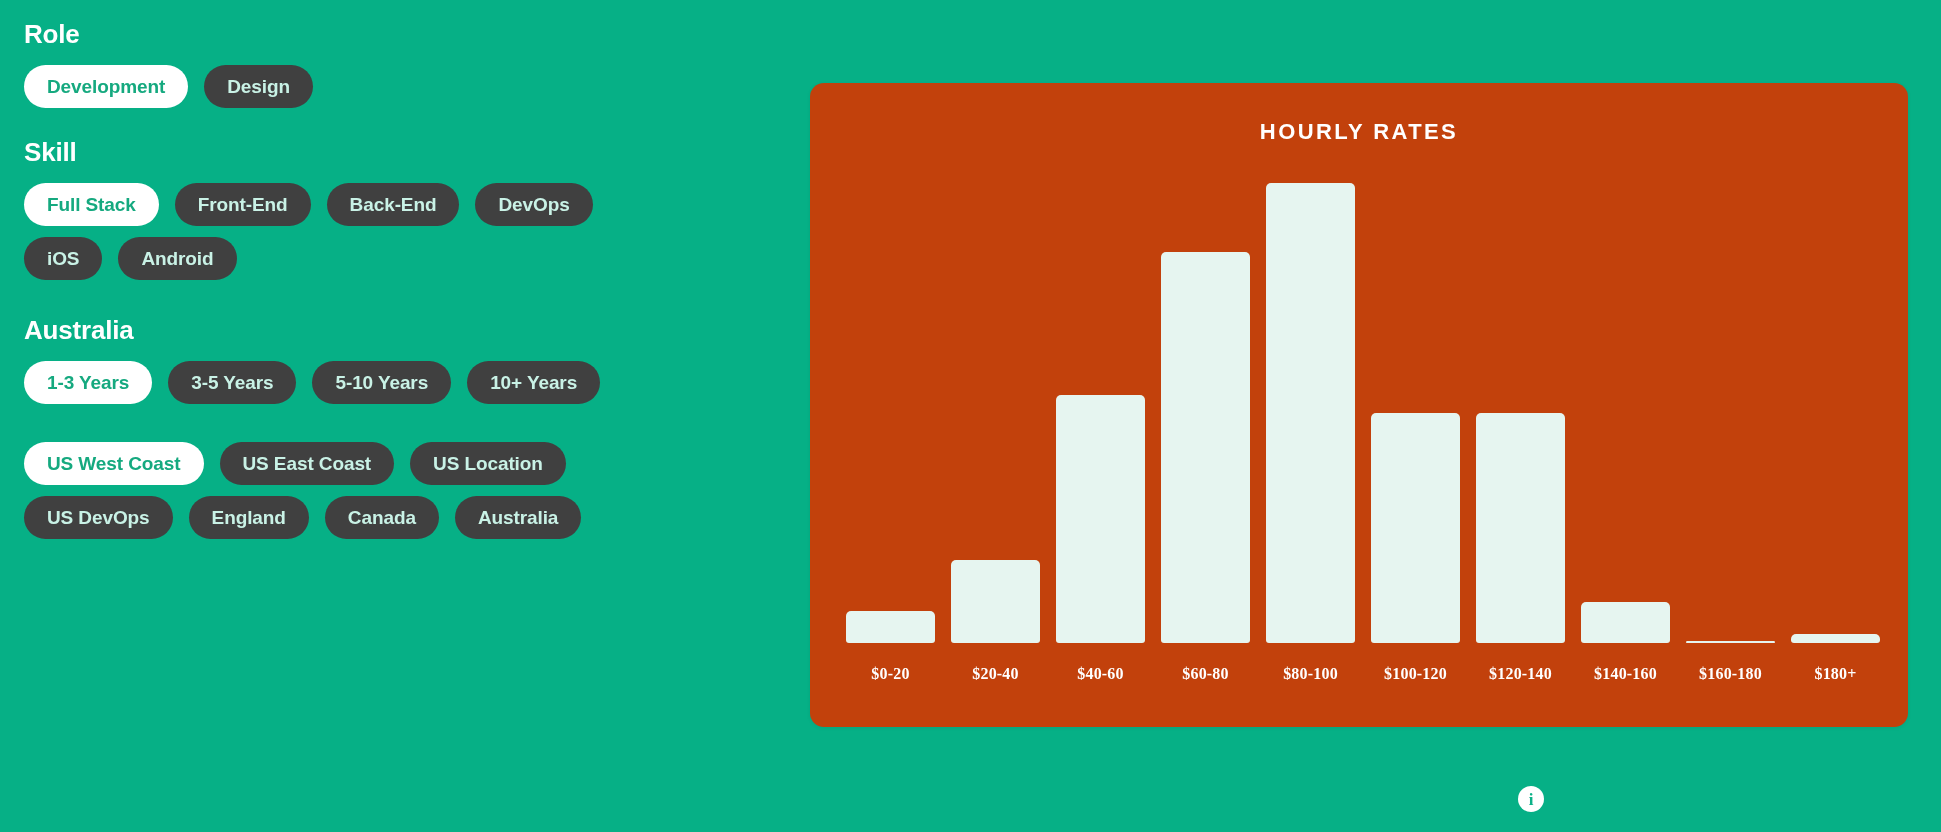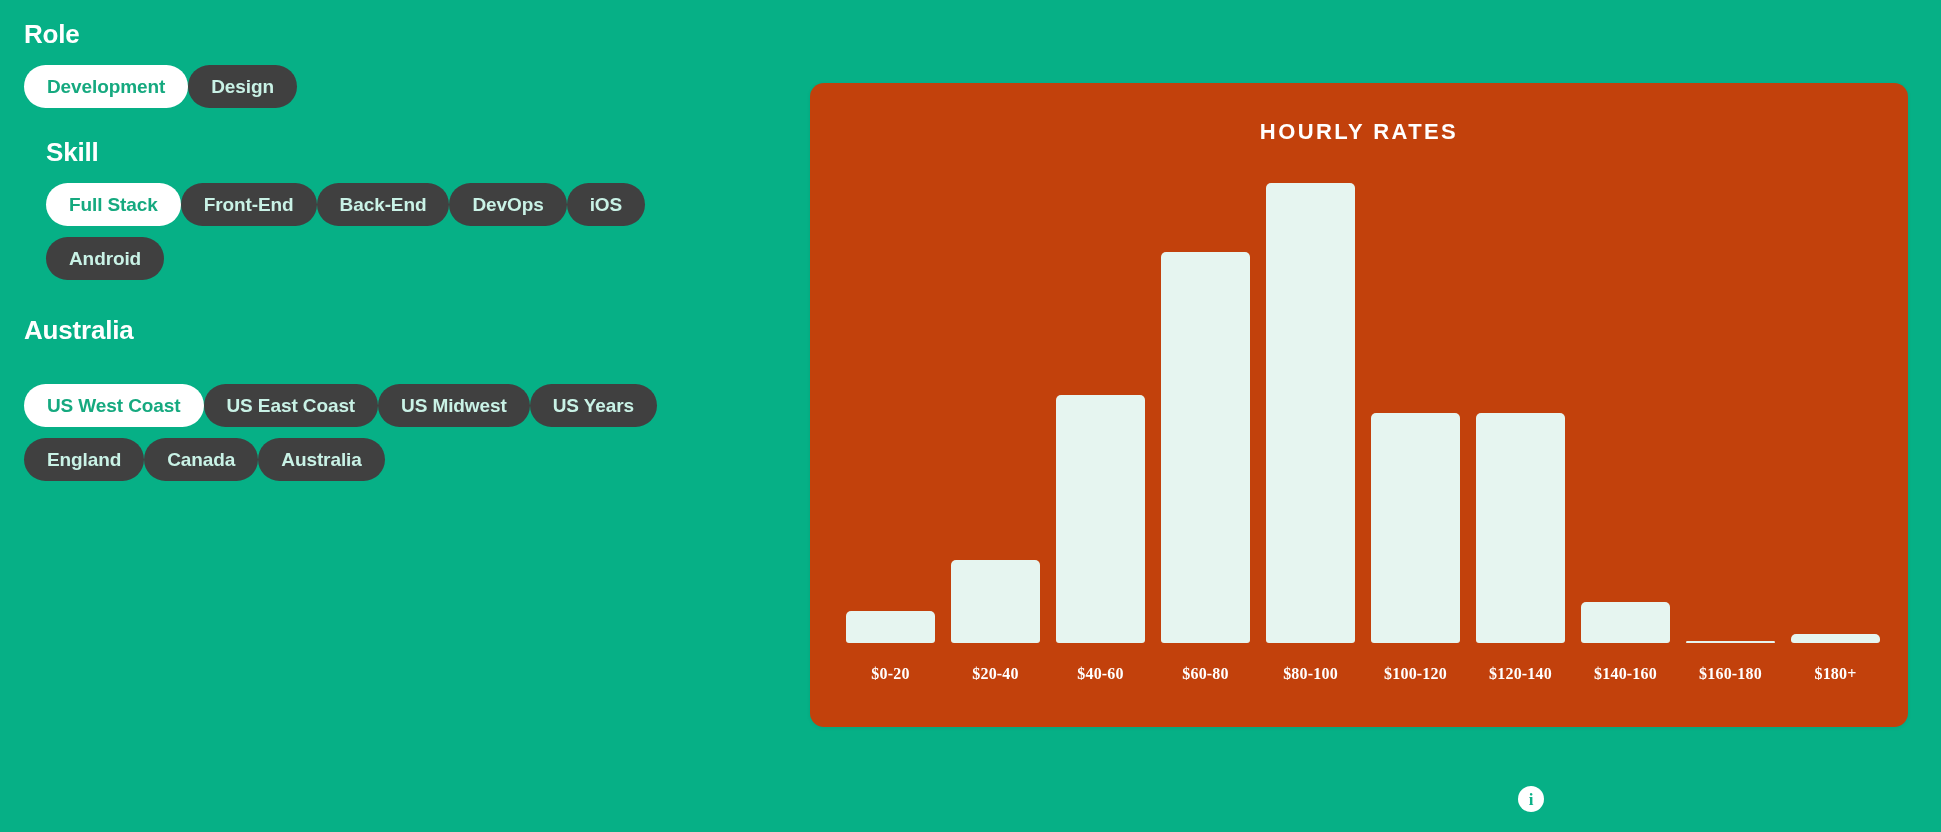--- a/index.html
+++ b/index.html
@@ -27,37 +27,37 @@
   }
 
   
   .filters {
     width: 810px;
     padding: 20px 0 0 24px;
     flex: 0 0 810px;
   }
 
   .filter-group { margin-bottom: 30px; }
-  .filter-group.skill { margin-bottom: 36px; margin-left: 22px; }
+  .filter-group.skill { margin-bottom: 36px; }
   .filter-group.experience { margin-bottom: 38px; }
   .filter-group.location { margin-bottom: 0; }
 
   .group-title {
     color: #ffffff;
     font-size: 26px;
     font-weight: bold;
     letter-spacing: -0.2px;
     margin-bottom: 15px;
     line-height: 1.15;
   }
 
   .chip-row {
     display: flex;
     flex-wrap: wrap;
-    gap: 11px 0;
+    gap: 11px 16px;
     max-width: 660px;
   }
 
   .chip {
     display: inline-flex;
     align-items: center;
     justify-content: center;
     height: 43px;
     padding: 0 23px;
     border-radius: 22px;
@@ -198,28 +198,34 @@
         <button class="chip">Front-End</button>
         <button class="chip">Back-End</button>
         <button class="chip">DevOps</button>
         <button class="chip">iOS</button>
         <button class="chip">Android</button>
       </div>
     </div>
 
     <div class="filter-group experience">
       <div class="group-title">Australia</div>
+      <div class="chip-row">
+        <button class="chip selected">1-3 Years</button>
+        <button class="chip">3-5 Years</button>
+        <button class="chip">5-10 Years</button>
+        <button class="chip">10+ Years</button>
+      </div>
     </div>
 
     <div class="filter-group location">
       <div class="chip-row">
         <button class="chip selected">US West Coast</button>
         <button class="chip">US East Coast</button>
-        <button class="chip">US Midwest</button>
-        <button class="chip">US Years</button>
+        <button class="chip">US Location</button>
+        <button class="chip">US DevOps</button>
         <button class="chip">England</button>
         <button class="chip">Canada</button>
         <button class="chip">Australia</button>
       </div>
     </div>
 
   </div>
 
   <div class="chart-panel">
     <div class="chart-title">HOURLY RATES</div>

